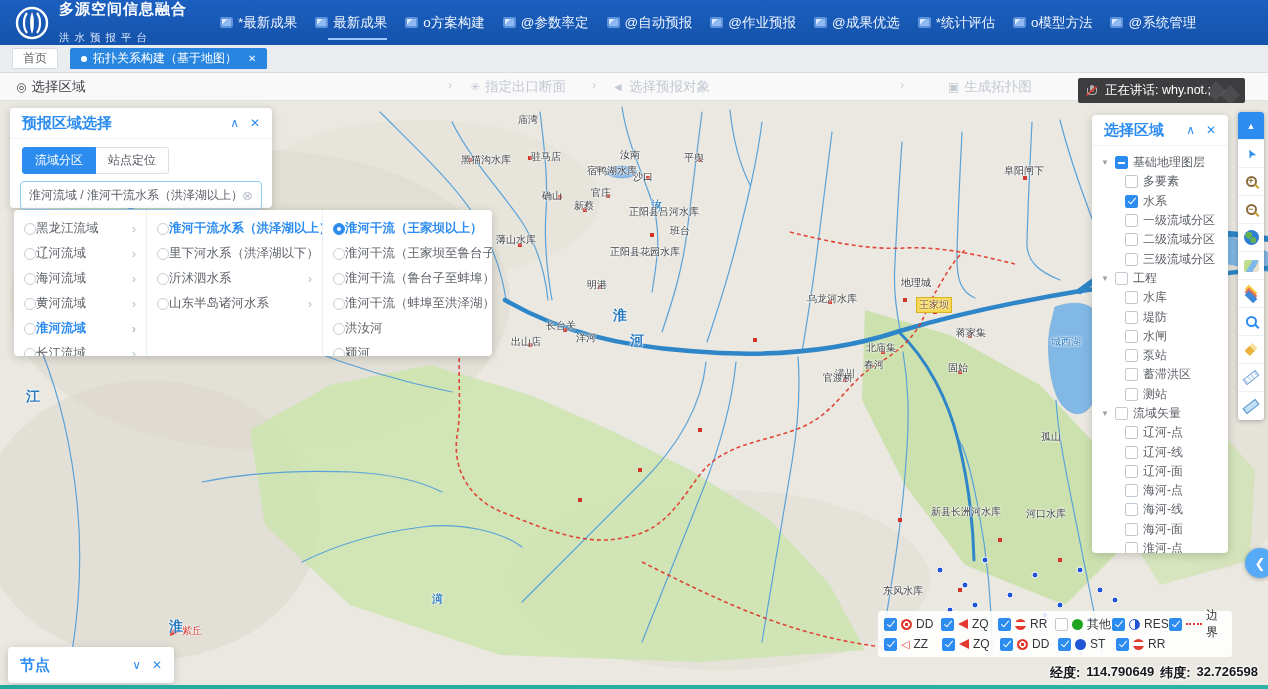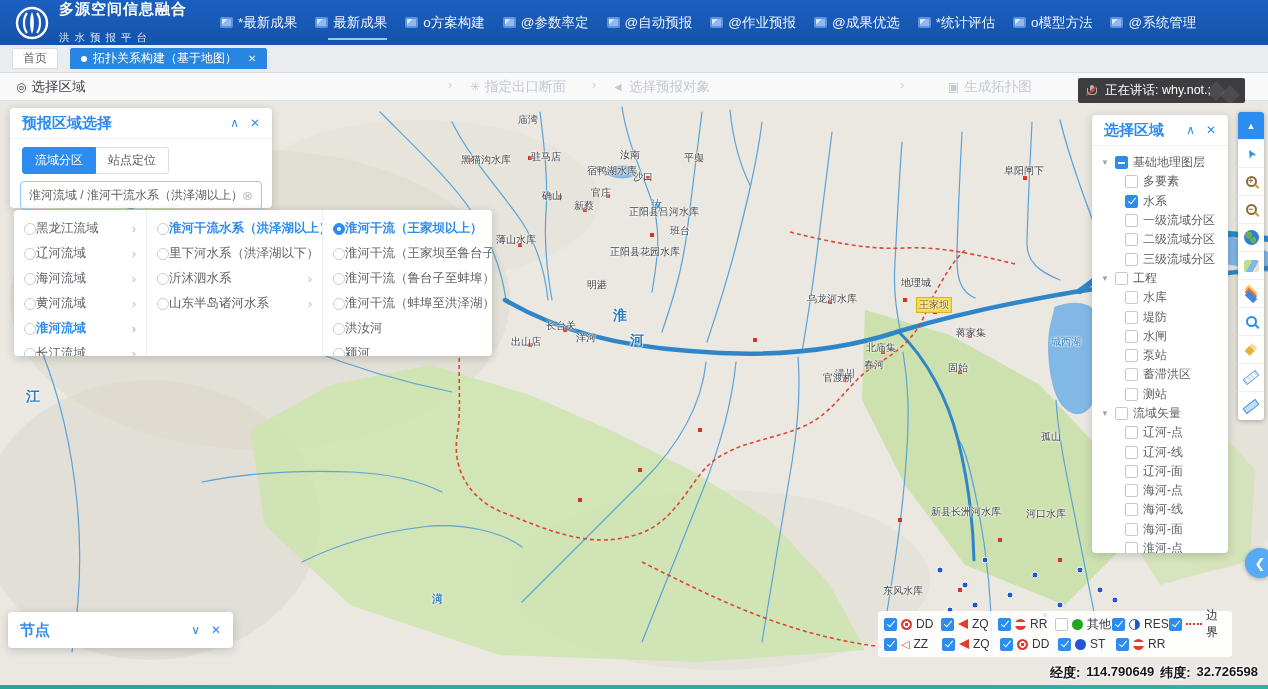--- a/index.html
+++ b/index.html
@@ -149,21 +149,21 @@
   .lg-rr{background:linear-gradient(#e23a2e 0 3.5px,#fff 3.5px 7px,#e23a2e 7px)}
   .lg-zq{width:0;height:0;border-radius:0;border-top:5px solid rgba(0,0,0,0);border-bottom:5px solid rgba(0,0,0,0);
          border-right:10px solid #e23a2e;background:none}
   .lg-zz{width:auto;height:auto;border-radius:0;color:#e23a2e;font-size:11px;line-height:1;background:none}
   .lg-other{background:#1fa51f}
   .lg-st{background:#2255d4}
   .lg-res{background:linear-gradient(90deg,#fff 0 50%,#2255d4 50%);border:1px solid #2255d4;box-sizing:border-box}
   .lg-boundary{width:16px;height:0;border-top:2px dotted #e23a2e;border-radius:0;background:none}
 
   
-  #node-panel{left:8px;top:612px;width:225px;height:36px}
+  #node-panel{left:8px;top:647px;width:166px;height:36px}
   #node-panel .p-head{border-bottom:none;height:36px}
 
   
   #coords{position:absolute;right:10px;bottom:7px;font-size:13px;font-weight:bold;color:#15171a;z-index:30;
           text-shadow:0 0 3px #fff,0 0 3px #fff,0 0 4px #fff;display:flex;gap:6px}
   #bottombar{position:absolute;left:0;right:0;bottom:0;height:4px;z-index:50;
              background:linear-gradient(90deg,#23a89e,#2bb3a4)}
 </style>
 </head>
 <body>

